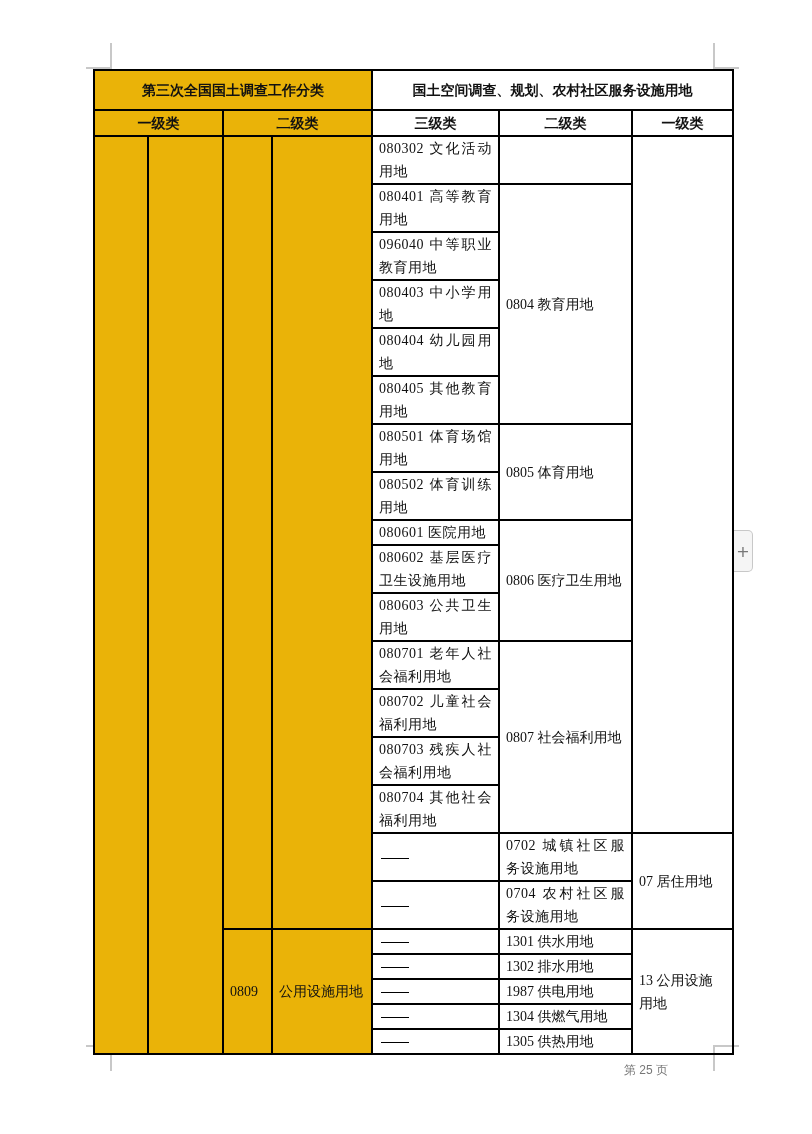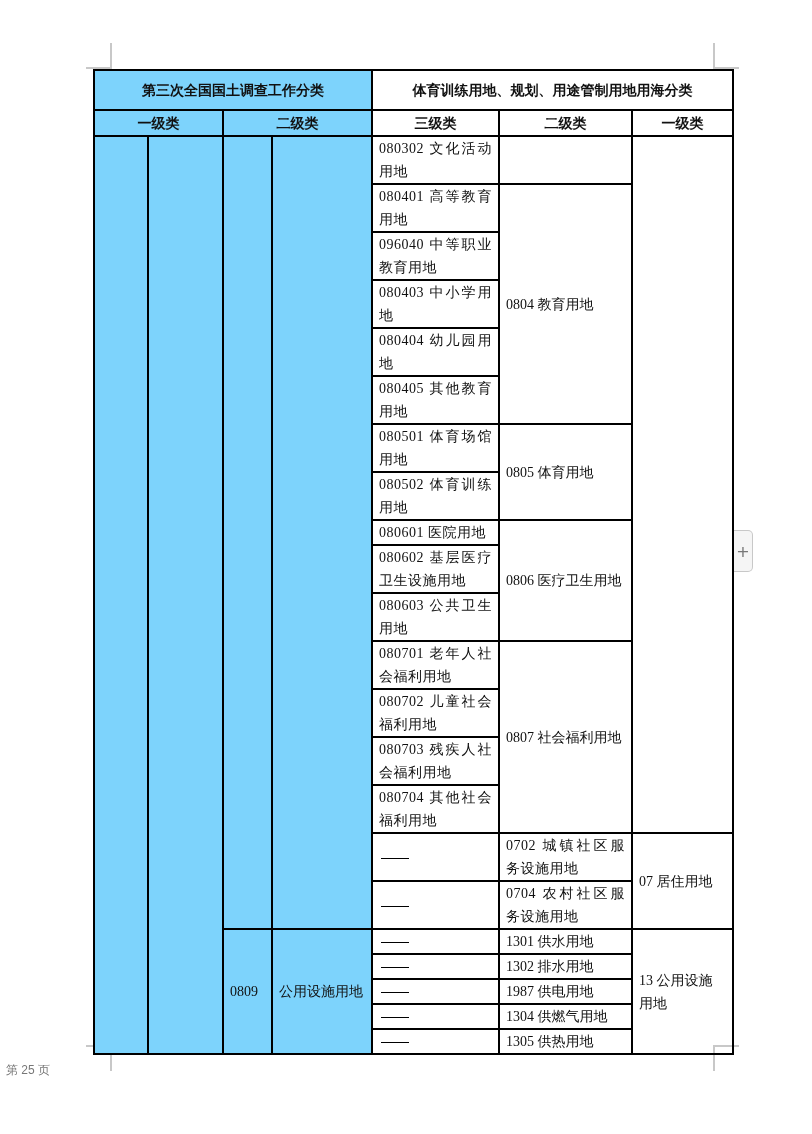--- a/index.html
+++ b/index.html
@@ -10,30 +10,30 @@
   .crop { position:absolute; background:#c8c8c8; }
   .grey-strip { position:absolute; background:#d9d9d9; }
   table.main {
     position:absolute; left:93px; top:69px; width:639px;
     border-collapse:collapse; table-layout:fixed;
   }
   table.main td {
     border:2px solid #000; padding:0 6px; font-size:14px; line-height:23px;
     vertical-align:middle; word-break:break-all;
   }
-  table.main td.g { background:#7dd3fc;margin-left:20px; }
+  table.main td.g { background:#eab308;margin-left:20px; }
   td.hdr { font-family:"Liberation Sans","DejaVu Sans",sans-serif; font-weight:bold; text-align:center; font-size:14px; }
   td.hdr1 { height:38px; }
   td.hdr2 { height:24px;font-family:Liberation Serif, serif; }
   td.c3 { text-align:justify; text-align-last:left; letter-spacing:0.5px; padding:1px 6px; }
   td.bold { font-weight:normal; font-size:15px; }
   td.center { }
   .dash { display:inline-block; width:28px; border-top:1px solid #000; vertical-align:middle; margin-left:2px; }
   .footer {
-    position:absolute; left:6px; width:652px; top:1062px; text-align:left;
+    position:absolute; left:16px; width:652px; top:1062px; text-align:right;
     font-family:"Liberation Sans","DejaVu Sans",sans-serif; font-size:12px; color:#777;
   }
   .add-tab {
     position:absolute; left:734px; top:530px; width:18px; height:40px;
     background:#f5f5f5; border:1px solid #c8c8c8; border-left:none; border-radius:0 5px 5px 0;
     display:flex; align-items:center; justify-content:center; color:#777; font-size:16px;
     font-family:"DejaVu Sans",sans-serif; cursor:pointer;
   }
 </style>
 </head>
@@ -55,21 +55,21 @@
       <col style="width:75px">
       <col style="width:49px">
       <col style="width:100px">
     <col style="width:127px">
       <col style="width:133px">
       <col style="width:101px">
   </colgroup>
   <tbody>
       <tr>
     <td colspan="4" class="g hdr hdr1">第三次全国国土调查工作分类</td>
-    <td colspan="3" class="hdr hdr1">体育训练用地、规划、用途管制用地用海分类</td>
+    <td colspan="3" class="hdr hdr1">国土空间调查、规划、农村社区服务设施用地</td>
   </tr>
   <tr>
     <td colspan="2" class="g hdr hdr2">一级类</td>
     <td colspan="2" class="g hdr hdr2">二级类</td>
     <td class="hdr hdr2">三级类</td>
     <td class="hdr hdr2">二级类</td>
     <td class="hdr hdr2">一级类</td>
   </tr>
 
   <tr style="height:47px">

